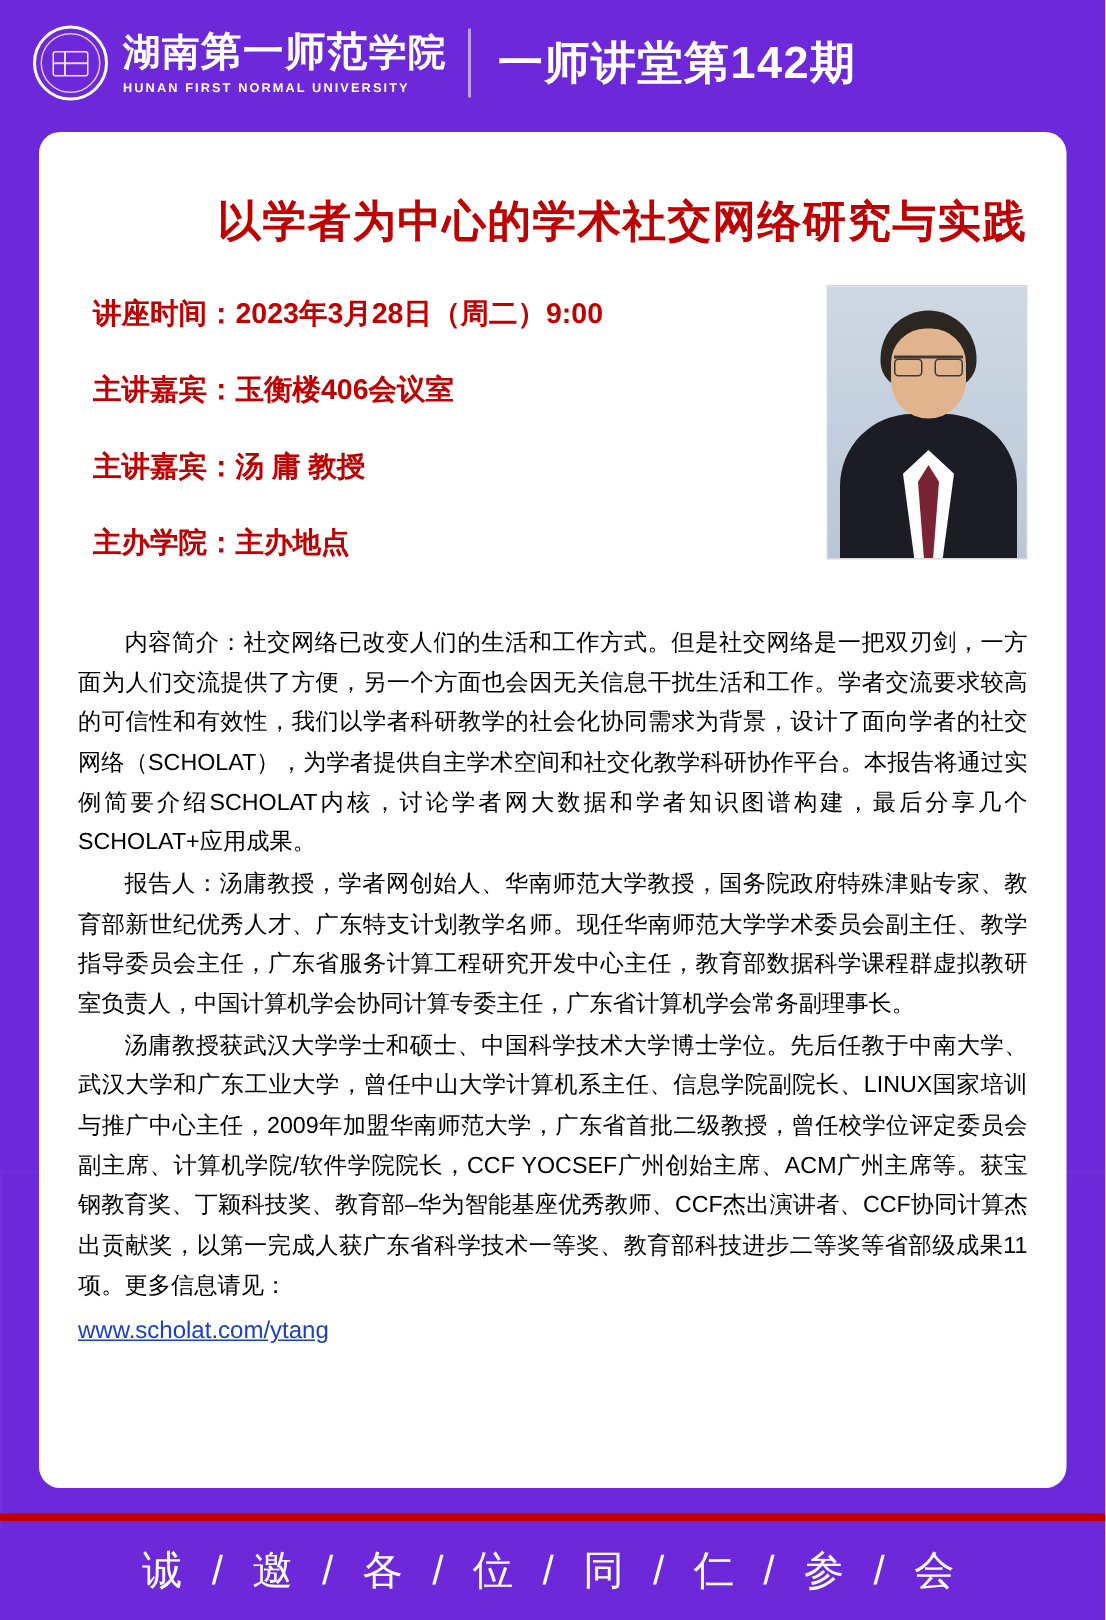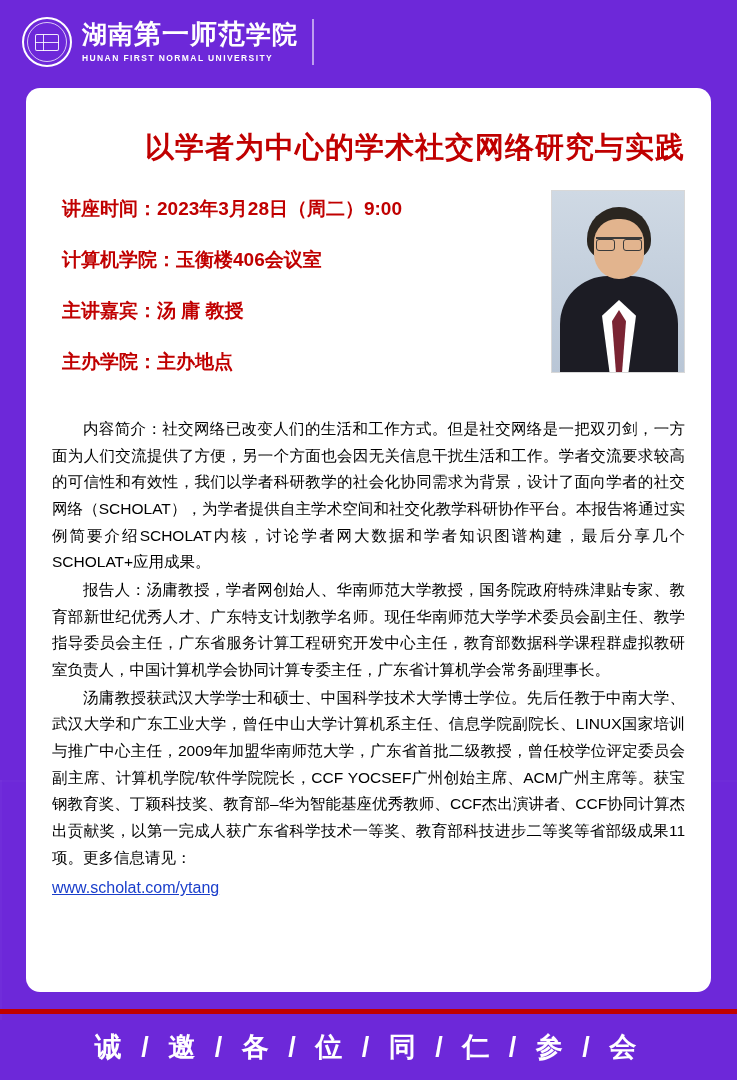--- a/index.html
+++ b/index.html
@@ -195,21 +195,21 @@
   }
   .footer {
     position: absolute;
     left: 0; right: 0; bottom: 0;
     height: 66px;
     display: flex;
     align-items: center;
     justify-content: center;
     color: #ffffff;
     font-size: 27px;
-    font-weight: bold;
+    font-weight: normal;
     letter-spacing: 6px;
   }
 </style>
 </head>
 <body>
 
 <div class="poster">
 
   <div class="watermark"></div>
 
@@ -219,30 +219,31 @@
         <div class="seal-inner"></div>
       </div>
       <div class="logo-text">
         <div class="logo-cn">
           <span>湖南</span><span class="big">第一师范</span><span>学院</span>
         </div>
         <div class="logo-en">HUNAN FIRST NORMAL UNIVERSITY</div>
       </div>
     </div>
     <div class="header-divider"></div>
+    <div class="header-title">一师讲堂第142期</div>
   </div>
 
   <div class="card">
 
     <div class="talk-title">以学者为中心的学术社交网络研究与实践</div>
 
     <div class="info-row">
       <div class="info-list">
         <div class="info-item">讲座时间：2023年3月28日（周二）9:00</div>
-        <div class="info-item">计算机学院：玉衡楼406会议室</div>
+        <div class="info-item">主讲嘉宾：玉衡楼406会议室</div>
         <div class="info-item">主讲嘉宾：汤  庸 教授</div>
         <div class="info-item">主办学院：主办地点</div>
       </div>
       <div class="portrait">
         <div class="bg"></div>
         <div class="body"></div>
         <div class="shirt"></div>
         <div class="tie"></div>
         <div class="hair"></div>
         <div class="face"></div>

